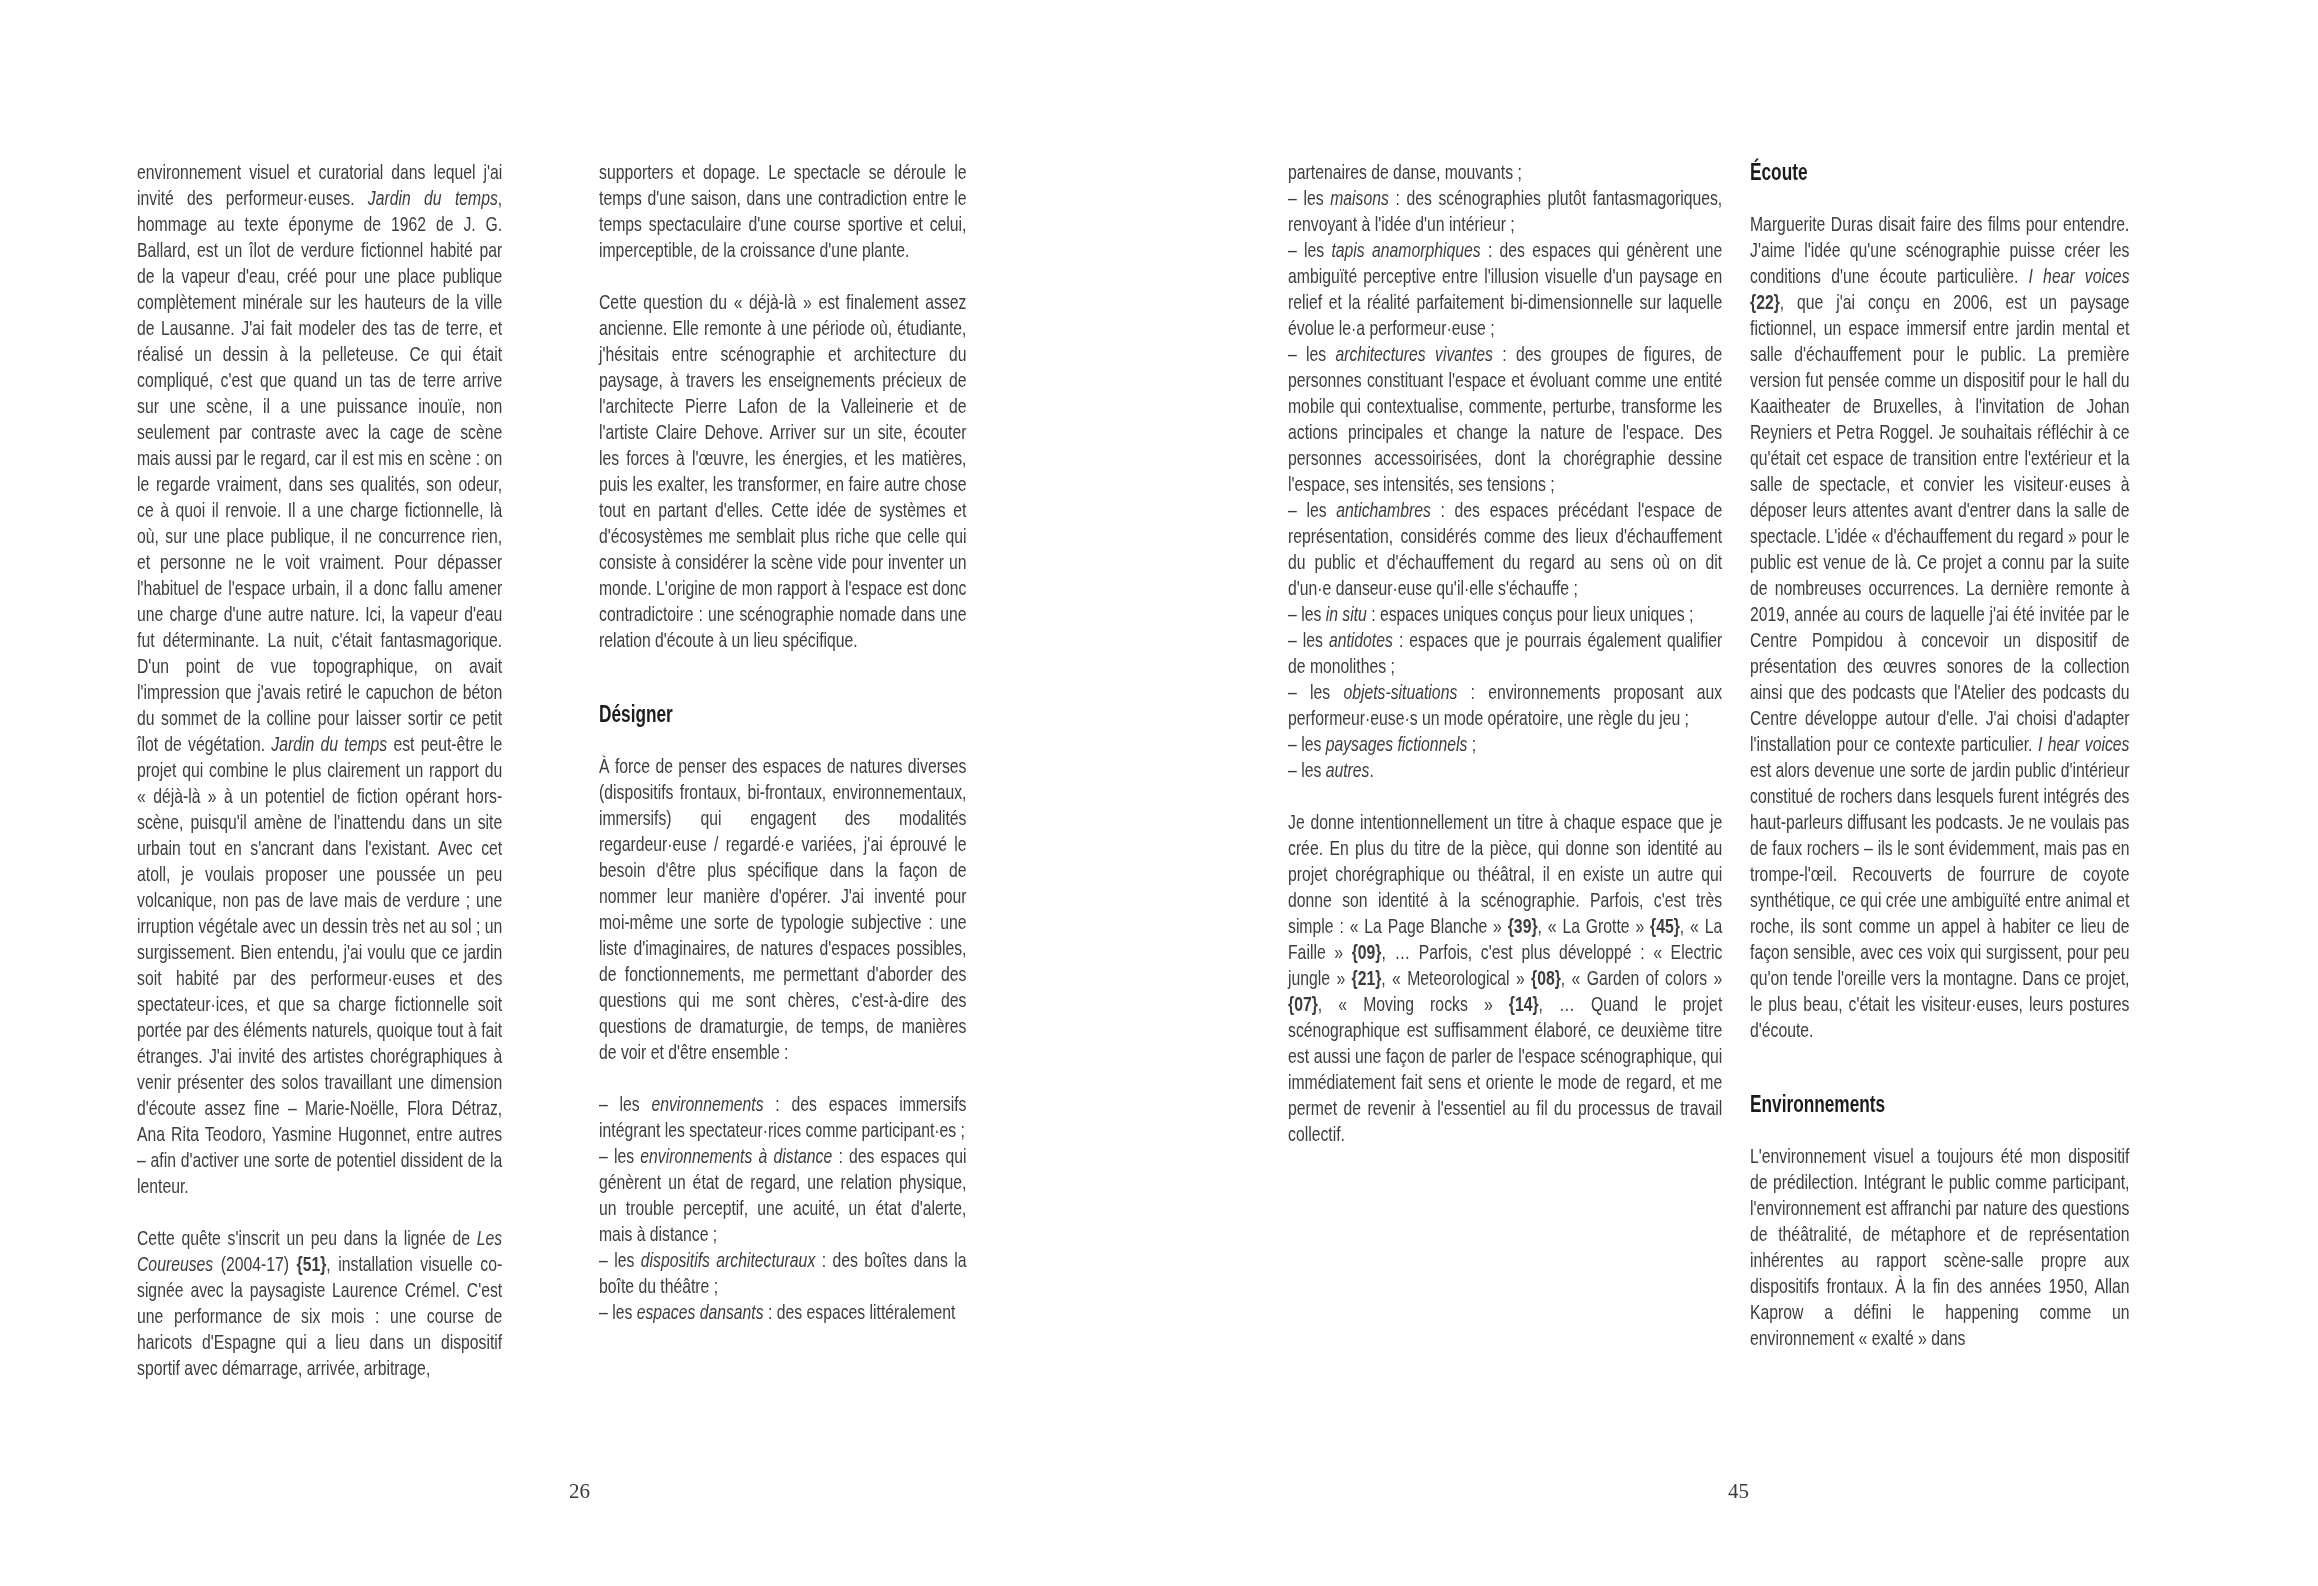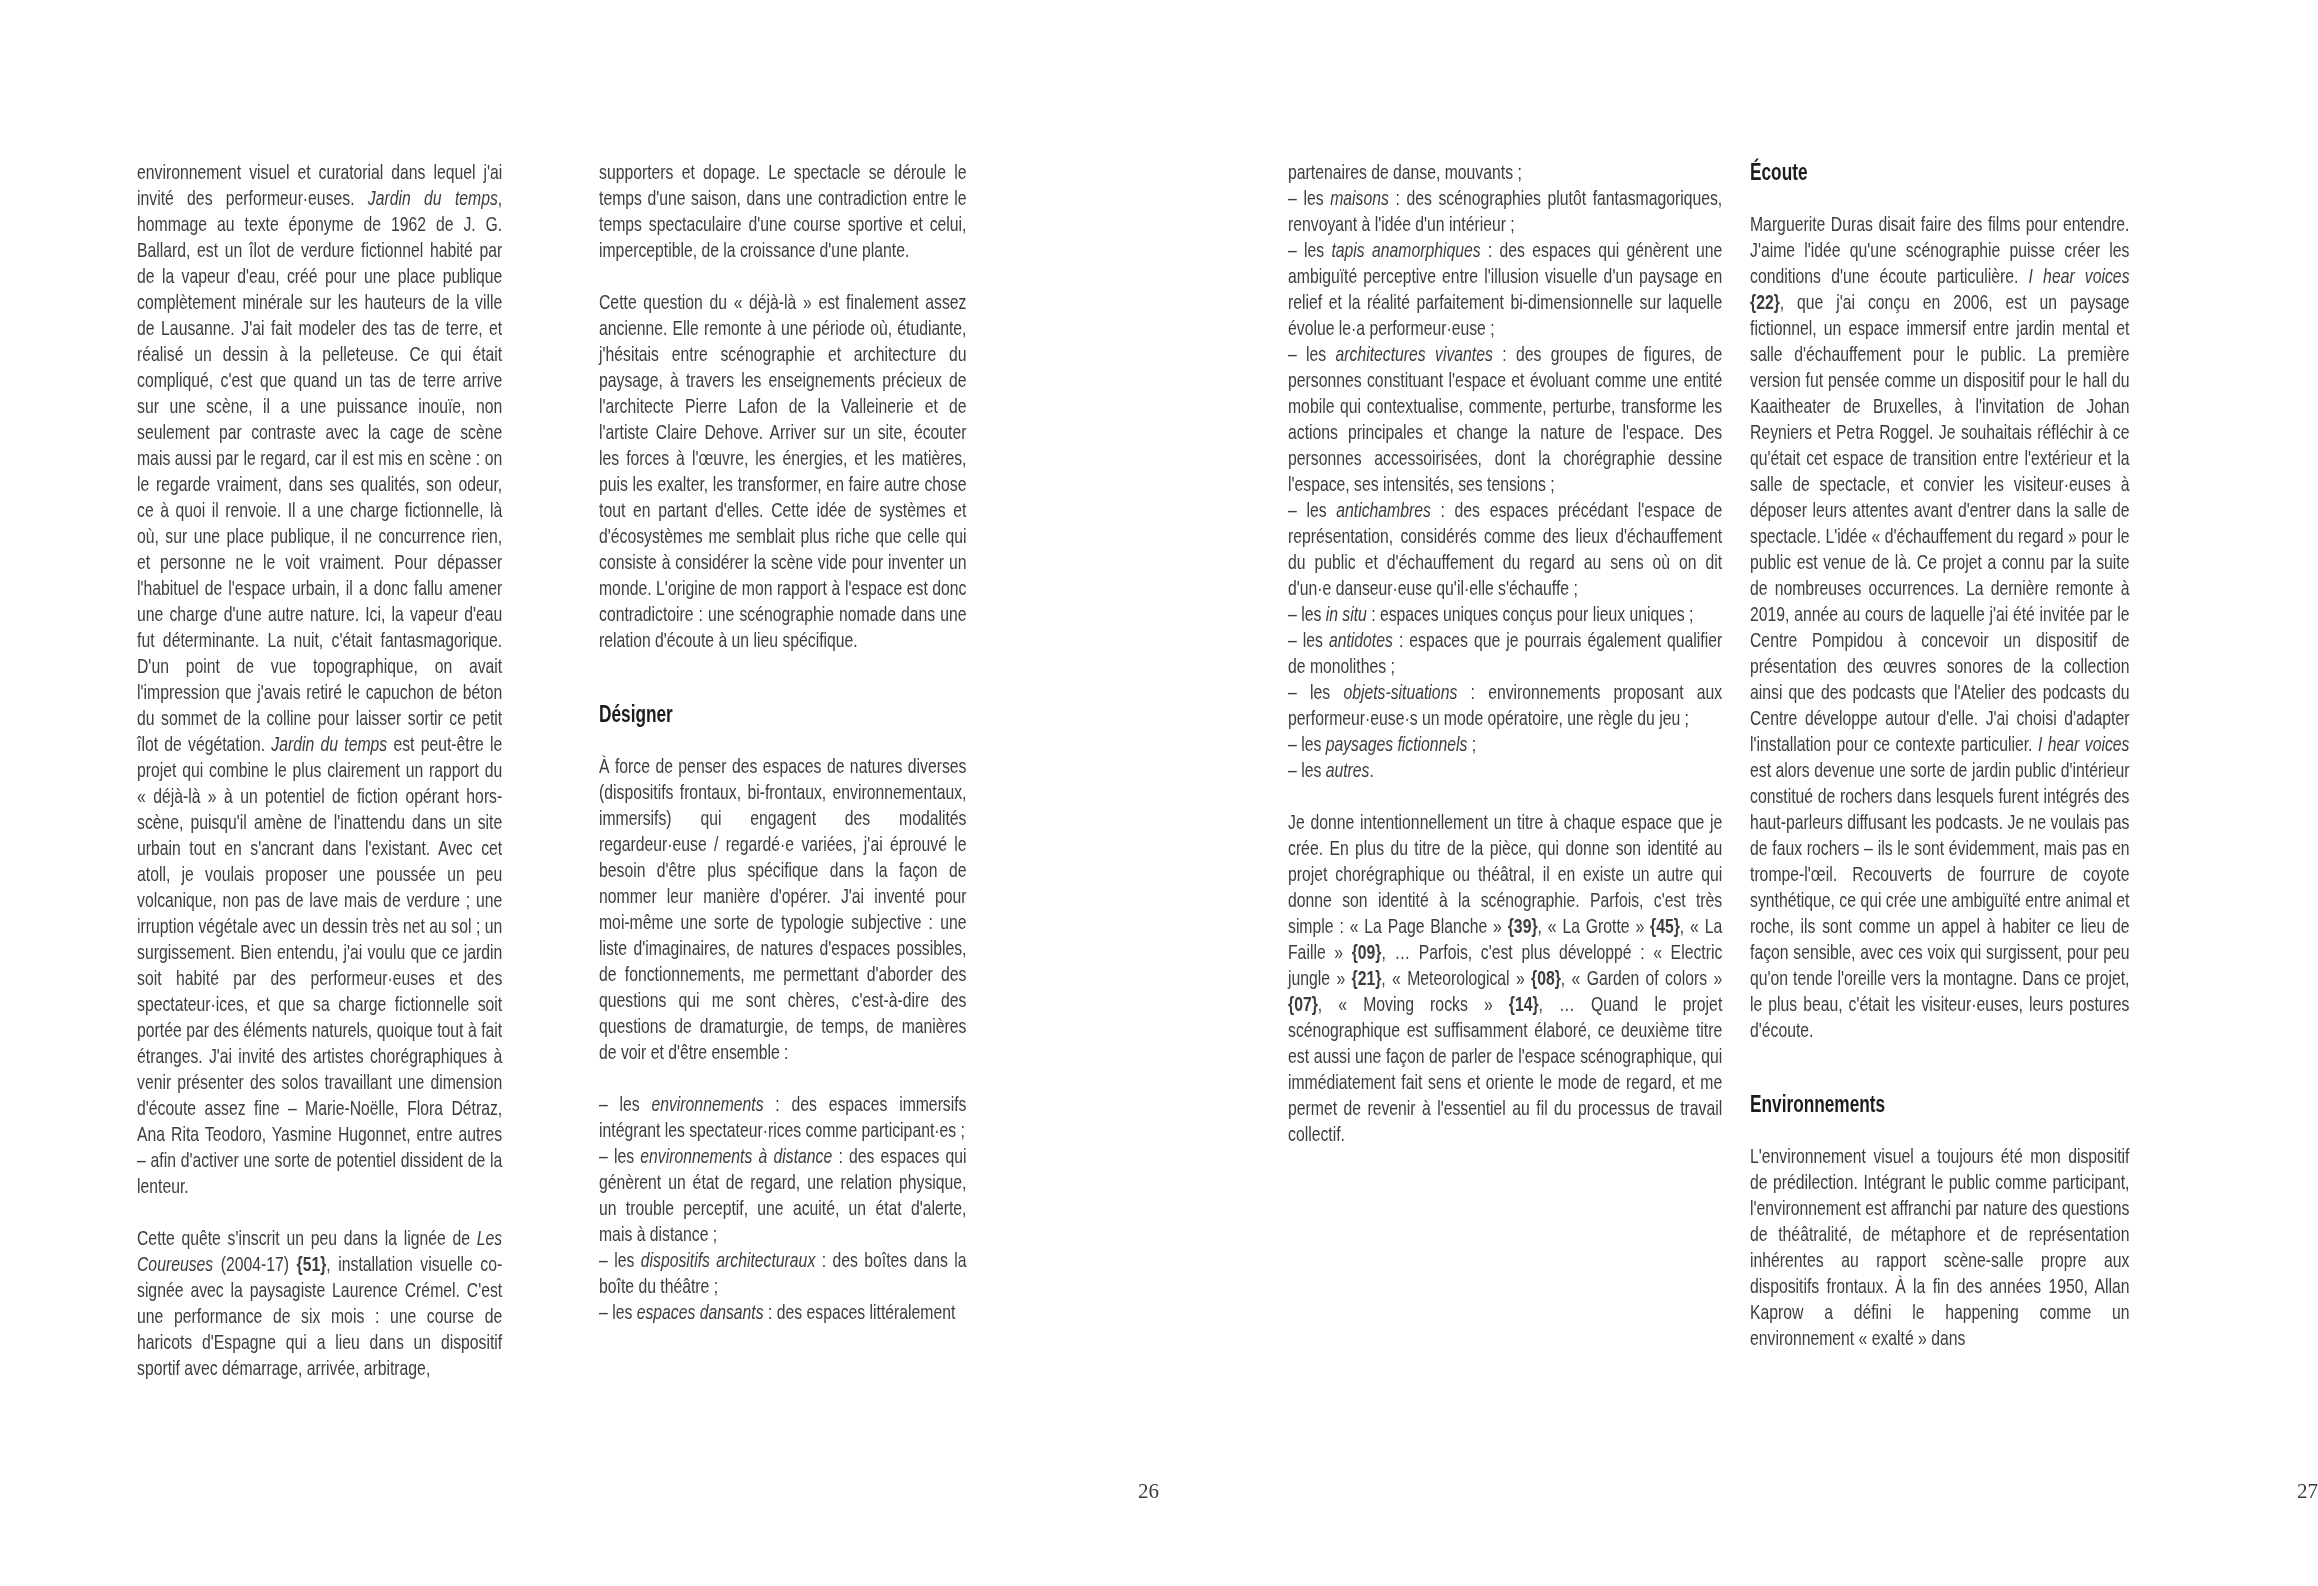--- a/index.html
+++ b/index.html
@@ -39,21 +39,21 @@
   }
   .column > :first-child { margin-top: 0; }
 
   .it  { font-style: italic; }
   .ref { font-weight: 700; }
 
   .page-number {
     position: absolute;
     top: 1479px;
     width: 1159px;
-    text-align: right;
+    text-align: center;
     font-family: "Liberation Serif", "DejaVu Serif", serif;
     font-size: 21px;
     color: #3a3a3a;
   }
   #pn-left  { left: 0; }
   #pn-right { left: 1159px; }
 </style>
 </head>
 <body>
 
@@ -88,15 +88,15 @@
       <p class="list-item"><span>– les </span><span class="it">paysages fictionnels</span><span> ;</span></p>
       <p class="list-item"><span>– les </span><span class="it">autres</span><span>.</span></p>
       <p class="para"><span>Je donne intentionnellement un titre à chaque espace que je crée. En plus du titre de la pièce, qui donne son identité au projet chorégraphique ou théâtral, il en existe un autre qui donne son identité à la scénographie. Parfois, c'est très simple : « La Page Blanche » </span><span class="ref">{39}</span><span>, « La Grotte » </span><span class="ref">{45}</span><span>, « La Faille » </span><span class="ref">{09}</span><span>, … Parfois, c'est plus développé : « Electric jungle » </span><span class="ref">{21}</span><span>, « Meteorological » </span><span class="ref">{08}</span><span>, « Garden of colors » </span><span class="ref">{07}</span><span>, « Moving rocks » </span><span class="ref">{14}</span><span>, … Quand le projet scénographique est suffisamment élaboré, ce deuxième titre est aussi une façon de parler de l'espace scénographique, qui immédiatement fait sens et oriente le mode de regard, et me permet de revenir à l'essentiel au fil du processus de travail collectif.</span></p>
     </div>
   <div class="column" id="col-right-1">
       <h3 class="heading"><span>Écoute</span></h3>
       <p class="para"><span>Marguerite Duras disait faire des films pour entendre. J'aime l'idée qu'une scénographie puisse créer les conditions d'une écoute particulière. </span><span class="it">I hear voices</span><span> </span><span class="ref">{22}</span><span>, que j'ai conçu en 2006, est un paysage fictionnel, un espace immersif entre jardin mental et salle d'échauffement pour le public. La première version fut pensée comme un dispositif pour le hall du Kaaitheater de Bruxelles, à l'invitation de Johan Reyniers et Petra Roggel. Je souhaitais réfléchir à ce qu'était cet espace de transition entre l'extérieur et la salle de spectacle, et convier les visiteur·euses à déposer leurs attentes avant d'entrer dans la salle de spectacle. L'idée « d'échauffement du regard » pour le public est venue de là. Ce projet a connu par la suite de nombreuses occurrences. La dernière remonte à 2019, année au cours de laquelle j'ai été invitée par le Centre Pompidou à concevoir un dispositif de présentation des œuvres sonores de la collection ainsi que des podcasts que l'Atelier des podcasts du Centre développe autour d'elle. J'ai choisi d'adapter l'installation pour ce contexte particulier. </span><span class="it">I hear voices</span><span> est alors devenue une sorte de jardin public d'intérieur constitué de rochers dans lesquels furent intégrés des haut-parleurs diffusant les podcasts. Je ne voulais pas de faux rochers – ils le sont évidemment, mais pas en trompe-l'œil. Recouverts de fourrure de coyote synthétique, ce qui crée une ambiguïté entre animal et roche, ils sont comme un appel à habiter ce lieu de façon sensible, avec ces voix qui surgissent, pour peu qu'on tende l'oreille vers la montagne. Dans ce projet, le plus beau, c'était les visiteur·euses, leurs postures d'écoute.</span></p>
       <h3 class="heading"><span>Environnements</span></h3>
       <p class="para"><span>L'environnement visuel a toujours été mon dispositif de prédilection. Intégrant le public comme participant, l'environnement est affranchi par nature des questions de théâtralité, de métaphore et de représentation inhérentes au rapport scène-salle propre aux dispositifs frontaux. À la fin des années 1950, Allan Kaprow a défini le happening comme un environnement « exalté » dans</span></p>
     </div>
-  <div class="page-number" id="pn-right">27</div>
+  <div class="page-number" id="pn-right">45</div>
 </section>
 
 
 </body></html>

